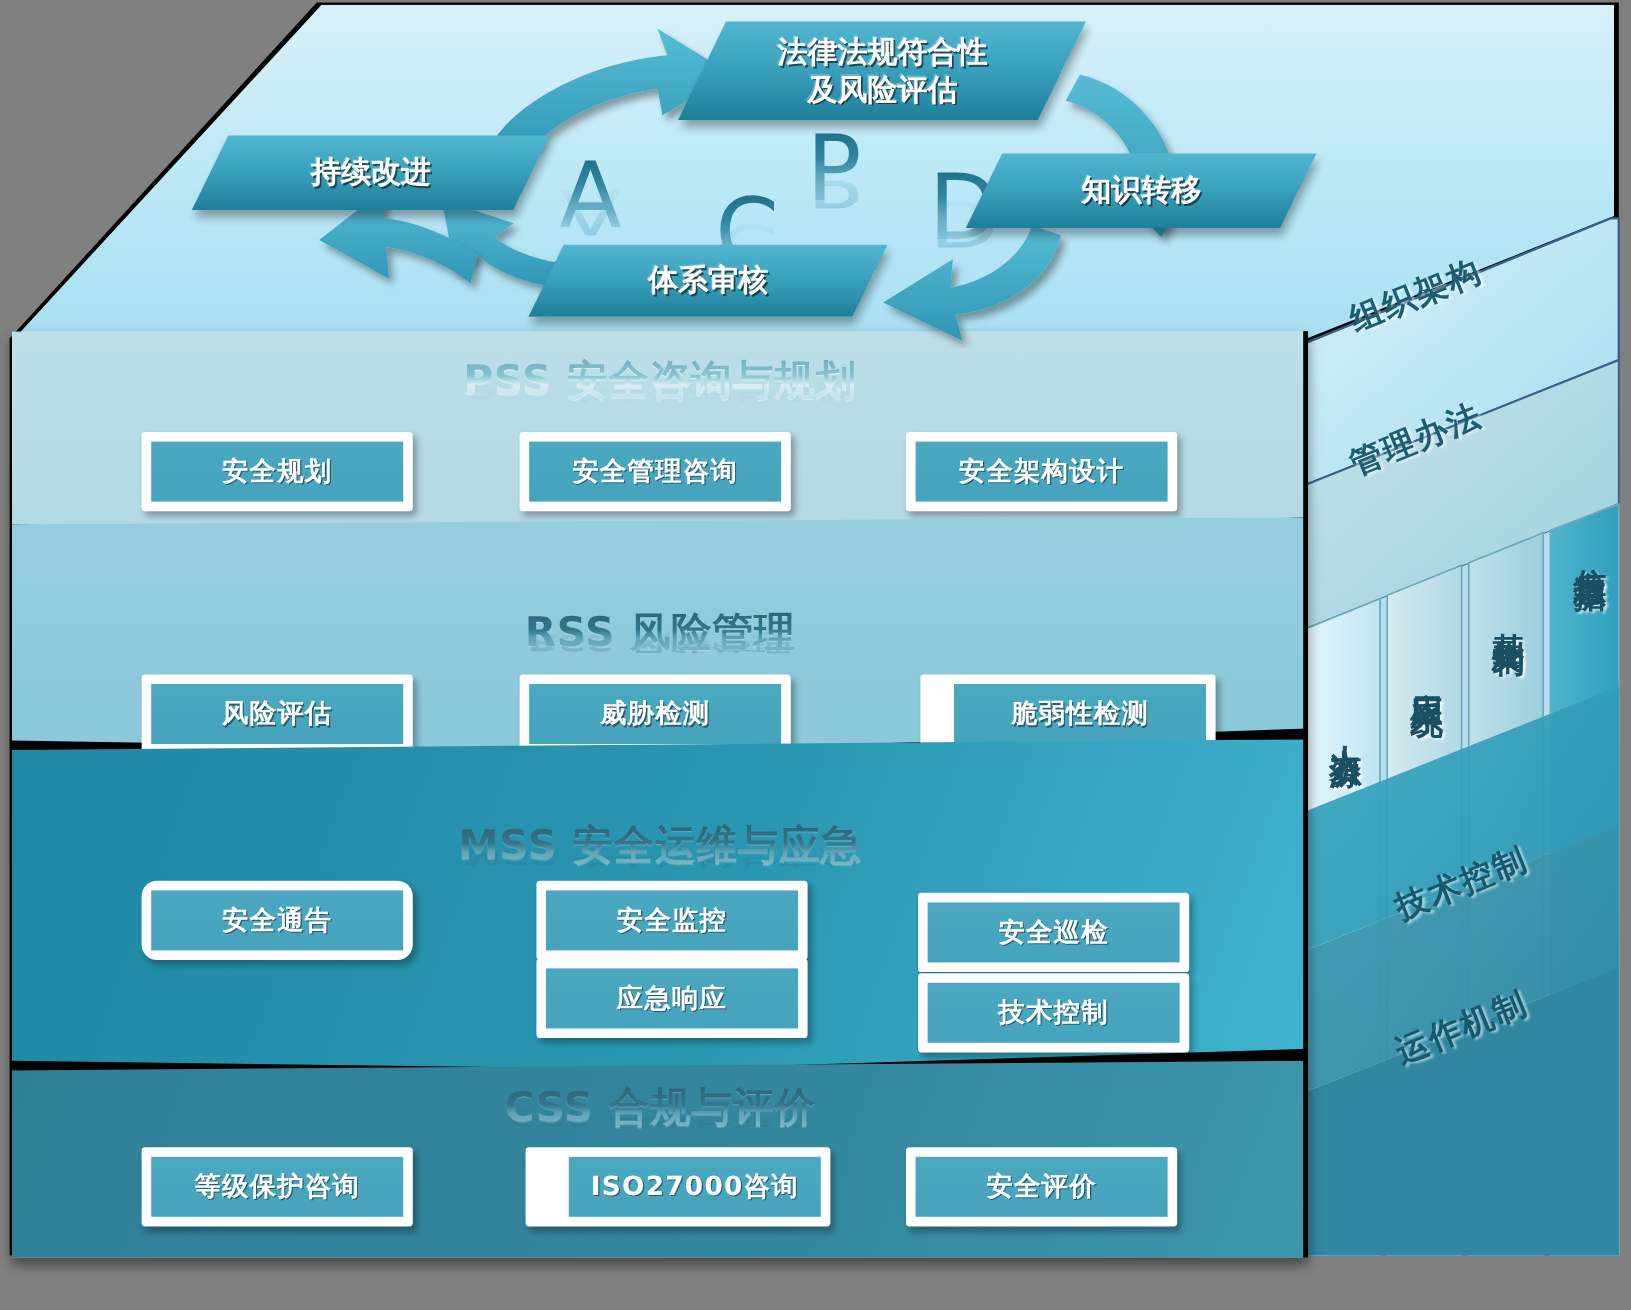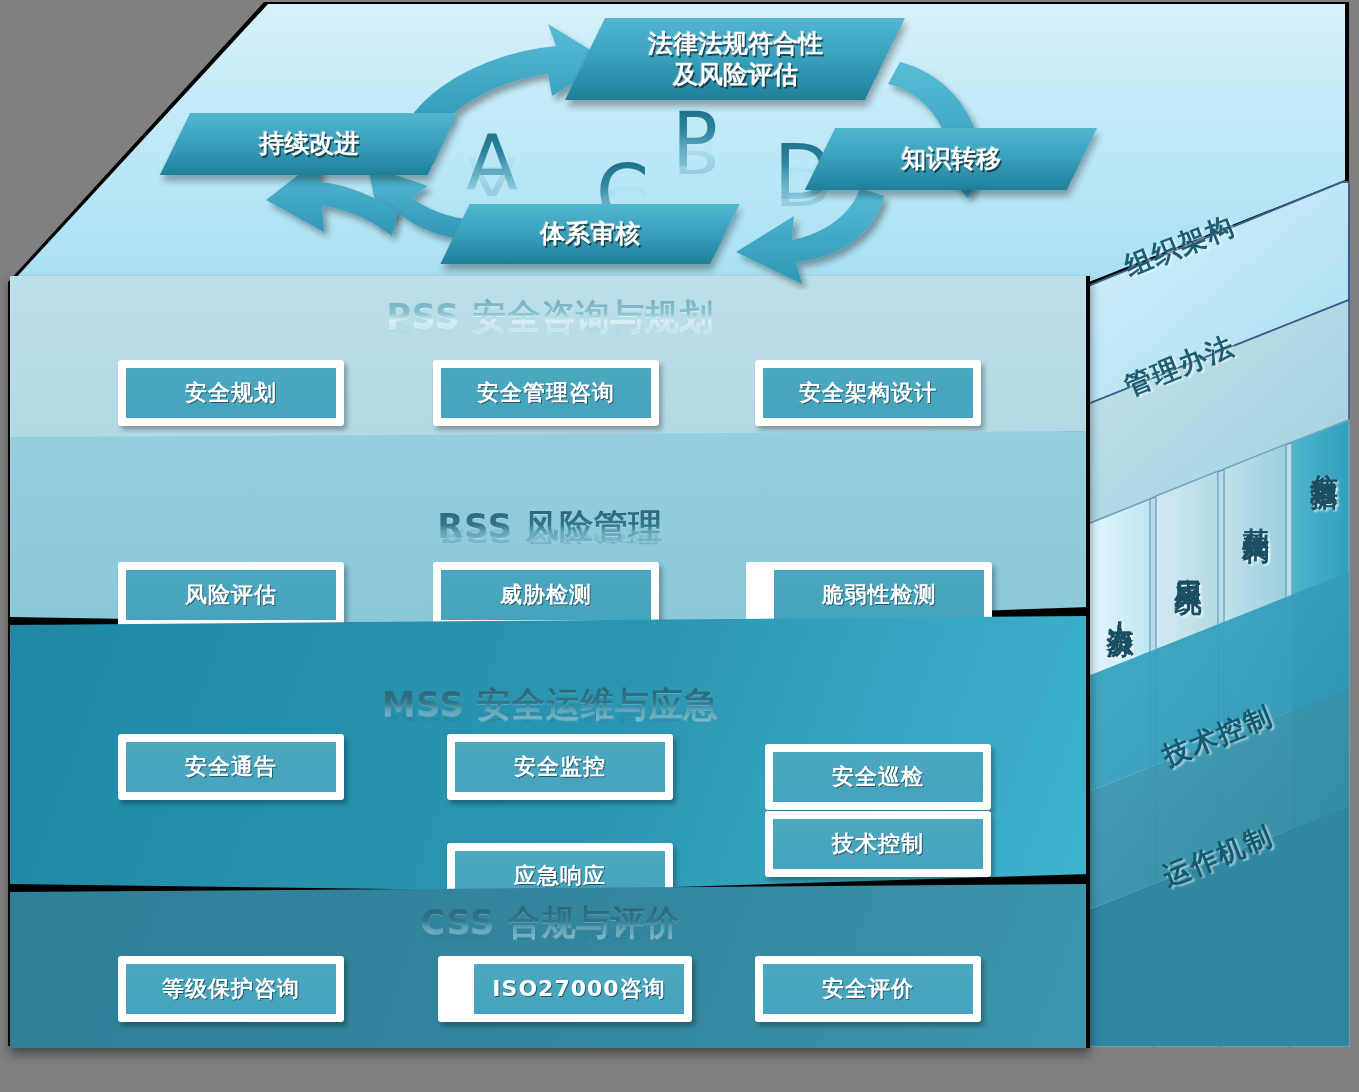--- a/index.html
+++ b/index.html
@@ -271,41 +271,41 @@
       <div class="band"></div>
       <div class="title-refl tr-dark" style="top:117px;">RSS 风险管理</div>
       <div class="layer-title lt-dark" style="top:73px;">RSS 风险管理</div>
 
       <div class="box" style="left:108px;top:131px;width:210px;height:50px;">
         <div class="inner">风险评估</div>
       </div>
       <div class="box" style="left:423px;top:131px;width:210px;height:50px;">
         <div class="inner">威胁检测</div>
       </div>
-      <div class="box" style="left:736px;top:131px;width:210px;height:50px;padding-left:28px;">
+      <div class="box" style="left:757px;top:131px;width:210px;height:50px;padding-left:28px;">
         <div class="inner">脆弱性检测</div>
       </div>
     </div>
 
     <div class="layer layer-mss">
       <div class="band"></div>
       <div class="title-refl tr-dark" style="top:110px;">MSS 安全运维与应急</div>
       <div class="layer-title lt-dark" style="top:66px;">MSS 安全运维与应急</div>
 
-      <div class="box" style="left:108px;top:118px;width:210px;height:50px;">
+      <div class="box" style="left:108px;top:118px;width:210px;height:50px;border-radius:13px;">
         <div class="inner">安全通告</div>
       </div>
       <div class="box" style="left:437px;top:118px;width:210px;height:50px;">
         <div class="inner">安全监控</div>
       </div>
       <div class="box" style="left:755px;top:128px;width:210px;height:50px;">
         <div class="inner">安全巡检</div>
       </div>
 
-      <div class="box" style="left:437px;top:183px;width:210px;height:50px;margin-top:44px;">
+      <div class="box" style="left:437px;top:183px;width:210px;height:50px;">
         <div class="inner">应急响应</div>
       </div>
       <div class="box" style="left:755px;top:195px;width:210px;height:50px;">
         <div class="inner">技术控制</div>
       </div>
     </div>
 
     <div class="layer layer-css">
       <div class="band"></div>
       <div class="title-refl tr-dark" style="top:60px;">CSS 合规与评价</div>

